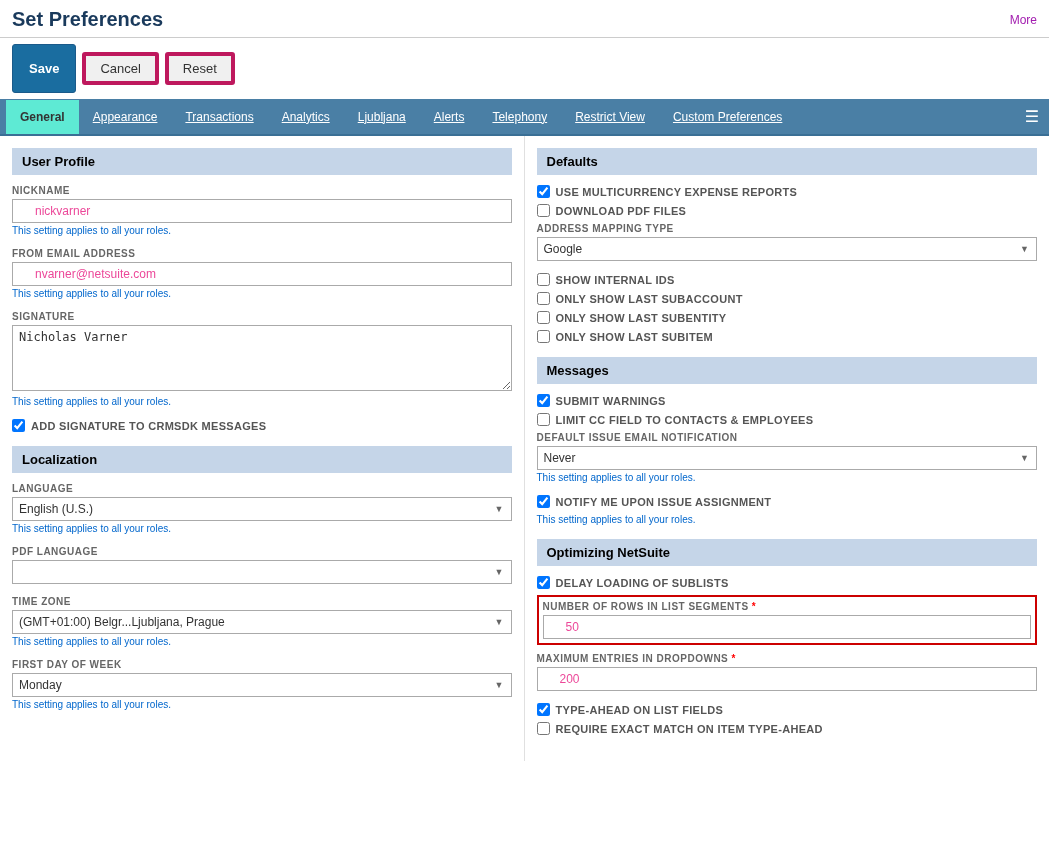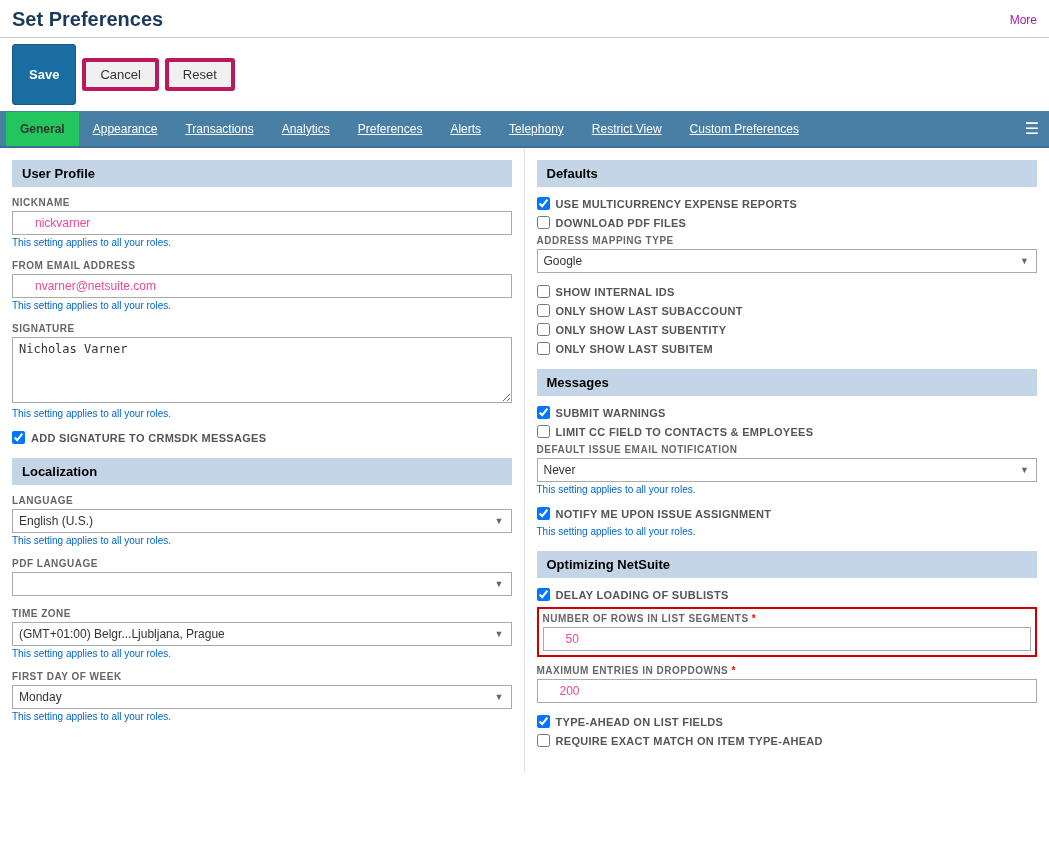--- a/index.html
+++ b/index.html
@@ -3,26 +3,26 @@
   <meta charset="utf-8">
   <style>
     * { box-sizing: border-box; margin: 0; padding: 0; }
     body { font-family: Arial, sans-serif; font-size: 12px; color: #333; background: #fff; }
 
     .page-header { padding: 8px 12px 6px 12px; border-bottom: 1px solid #ccc; display: flex; align-items: center; justify-content: space-between; }
     .page-title { font-size: 20px; font-weight: bold; color: #1a3a5c; }
     .more-link { color: #a21caf; font-size: 12px; cursor: pointer; text-decoration: none; }
 
     .toolbar { padding: 6px 12px; display: flex; gap: 6px; align-items: center; }
-    .btn-save { background: #1a6da0; color: #fff; border: 1px solid #1a5a8a; padding: 22px 16px; font-size: 13px; font-weight: bold; cursor: pointer; border-radius: 3px; }
+    .btn-save { background: #1a6da0; color: #fff; border: 1px solid #1a5a8a; padding: 16px 16px; font-size: 13px; font-weight: bold; cursor: pointer; border-radius: 3px; }
     .btn-cancel, .btn-reset { background: #f0f0f0; color: #333; border: 4px solid #be185d; padding: 5px 14px; font-size: 13px; cursor: pointer; border-radius: 3px; }
 
     .nav-tabs { background: #4a7fa5; display: flex; align-items: center; padding: 0 0 0 6px; border-bottom: 2px solid #3a6f95; }
     .nav-tab { color: #fff; padding: 10px 14px; font-size: 12px; cursor: pointer; text-decoration: underline; white-space: nowrap; }
-    .nav-tab.active { background: #22c55e; color: #333; text-decoration: none; font-weight: bold; }
+    .nav-tab.active { background: #5eead4; color: #333; text-decoration: none; font-weight: bold; }
     .nav-tab-icon { margin-left: auto; color: #fff; padding: 8px 10px; cursor: pointer; font-size: 16px; }
 
     .content-area { display: flex; gap: 0; padding: 0; }
     .left-panel { width: 50%; padding: 12px; border-right: 1px solid #e0e0e0; }
     .right-panel { width: 50%; padding: 12px; }
 
     .section-header { background: #c5d5e8; padding: 6px 10px; font-size: 13px; font-weight: bold; color: #000000; margin-bottom: 10px; }
 
     .field-group { margin-bottom: 12px; }
     .field-label { font-size: 10px; font-weight: bold; color: #666; text-transform: uppercase; letter-spacing: 0.5px; margin-bottom: 3px; }
@@ -56,21 +56,21 @@
   <button class="btn-save">Save</button>
   <button class="btn-cancel">Cancel</button>
   <button class="btn-reset">Reset</button>
 </div>
 
 <div class="nav-tabs">
   <div class="nav-tab active">General</div>
   <div class="nav-tab">Appearance</div>
   <div class="nav-tab">Transactions</div>
   <div class="nav-tab">Analytics</div>
-  <div class="nav-tab">Preferences</div>
+  <div class="nav-tab">Ljubljana</div>
   <div class="nav-tab">Alerts</div>
   <div class="nav-tab">Telephony</div>
   <div class="nav-tab">Restrict View</div>
   <div class="nav-tab">Custom Preferences</div>
   <div class="nav-tab-icon">☰</div>
 </div>
 
 <div class="content-area">
 
   <div class="left-panel">

